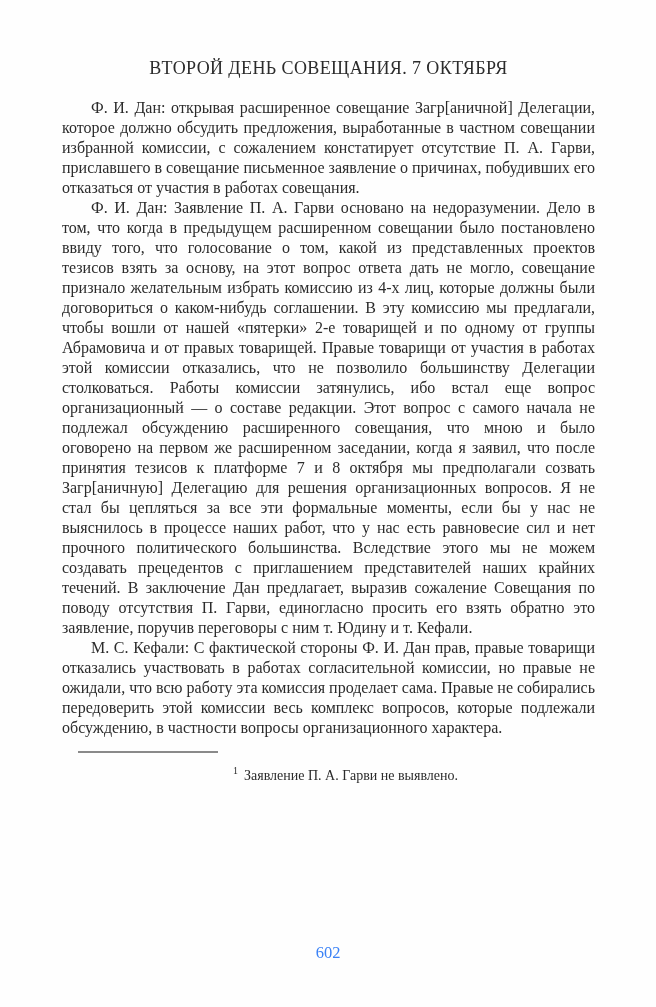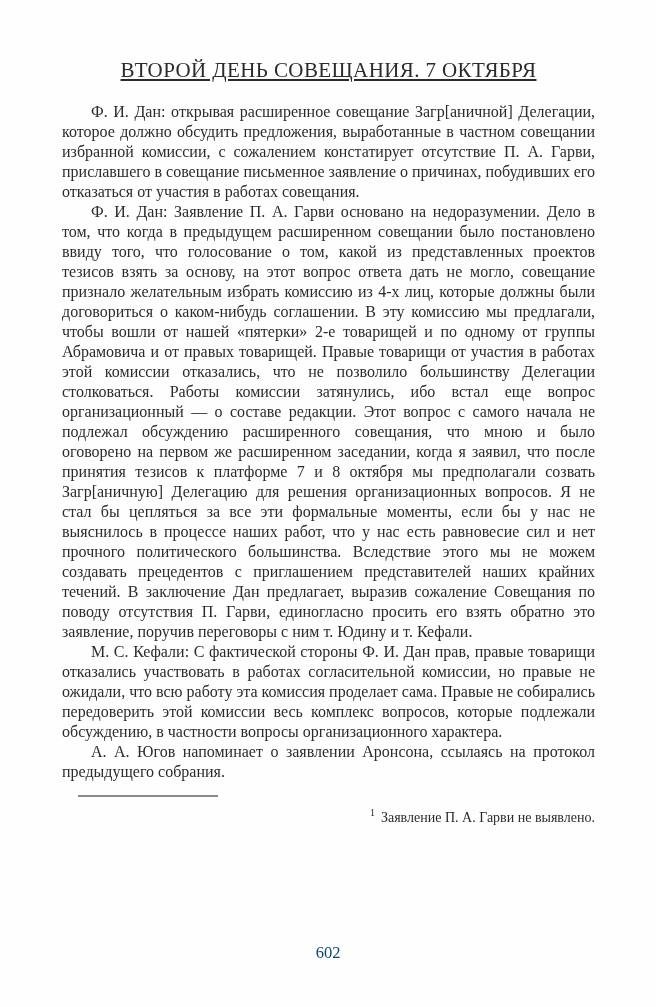--- a/index.html
+++ b/index.html
@@ -12,84 +12,82 @@
     width: 656px;
     height: 1007px;
     background: #fefefe;
     font-family: "Liberation Serif", "DejaVu Serif", serif;
     color: #2b2b2b;
     box-sizing: border-box;
     padding: 58px 61px 0 62px;
     overflow: hidden;
   }
   .title {
-    font-size: 21px;
+    font-size: 18px;
     font-weight: normal;
     text-align: center;
     letter-spacing: 0.4px;
     margin: 0 0 19px 0;
     color: #2b2b2b;
-    text-decoration: underline;
   }
   .body-text p.para {
     margin: 0;
     text-indent: 29px;
     text-align: justify;
     font-size: 16px;
     line-height: 20px;
     hyphens: auto;
     -webkit-hyphens: auto;
   }
   .speaker {
     text-underline-offset: 2px;
   }
   .footnote-sep {
     margin: 13px 0 6px 16px;
     width: 140px;
     height: 0;
     border-top: 2px solid #8a8a8a;
   }
   .footnote {
-    margin: 0;
+    margin: 8px;
     font-size: 14px;
     line-height: 19px;
     text-indent: 34px;
-    text-align: right;
+    text-align: center;
   }
   .footnote sup {
     font-size: 10px;
     margin-right: 6px;
   }
   .page-number {
     position: absolute;
     left: 0;
     right: 0;
     bottom: 44px;
     text-align: center;
     font-size: 16.5px;
-    color: #0c4a6e;
+    color: #3b82f6;
   }
 </style>
 </head>
 <body>
 
 <div class="page">
 
   <h1 class="title">ВТОРОЙ ДЕНЬ СОВЕЩАНИЯ. 7 ОКТЯБРЯ</h1>
 
   <div class="body-text">
 
     <p class="para"><span class="speaker">Ф. И. Дан</span><span>: открывая расширенное совещание Загр[аничной] Делегации, которое должно обсудить предложения, выработанные в частном совещании избранной комиссии, с сожалением констатирует отсутствие П. А. Гарви, приславшего в совещание письменное заявление о причинах, побудивших его отказаться от участия в работах совещания.</span></p>
 
 
     <p class="para"><span class="speaker">Ф. И. Дан</span><span>: Заявление П. А. Гарви основано на недоразумении. Дело в том, что когда в предыдущем расширенном совещании было постановлено ввиду того, что голосование о том, какой из представленных проектов тезисов взять за основу, на этот вопрос ответа дать не могло, совещание признало желательным избрать комиссию из 4-х лиц, которые должны были договориться о каком-нибудь соглашении. В эту комиссию мы предлагали, чтобы вошли от нашей «пятерки» 2-е товарищей и по одному от группы Абрамовича и от правых товарищей. Правые товарищи от участия в работах этой комиссии отказались, что не позволило большинству Делегации столковаться. Работы комиссии затянулись, ибо встал еще вопрос организационный — о составе редакции. Этот вопрос с самого начала не подлежал обсуждению расширенного совещания, что мною и было оговорено на первом же расширенном заседании, когда я заявил, что после принятия тезисов к платформе 7 и 8 октября мы предполагали созвать Загр[аничную] Делегацию для решения организационных вопросов. Я не стал бы цепляться за все эти формальные моменты, если бы у нас не выяснилось в процессе наших работ, что у нас есть равновесие сил и нет прочного политического большинства. Вследствие этого мы не можем создавать прецедентов с приглашением представителей наших крайних течений. В заключение Дан предлагает, выразив сожаление Совещания по поводу отсутствия П. Гарви, единогласно просить его взять обратно это заявление, поручив переговоры с ним т. Юдину и т. Кефали.</span></p>
 
     <p class="para"><span class="speaker">М. С. Кефали:</span><span> С фактической стороны Ф. И. Дан прав, правые товарищи отказались участвовать в работах согласительной комиссии, но правые не ожидали, что всю работу эта комиссия проделает сама. Правые не собирались передоверить этой комиссии весь комплекс вопросов, которые подлежали обсуждению, в частности вопросы организационного характера.</span></p>
 
-    <p class="para"><span class="speaker">А. А. Югов</span><span> напоминает о заявлении Аронсона, ссылаясь на протокол предыдущего собрания.</span></p>
 
   </div>
 
   <div class="footnote-sep"></div>
 
   <p class="footnote"><sup>1</sup><span>Заявление П. А. Гарви не выявлено.</span></p>
 
   <div class="page-number">602</div>
 
 </div>

